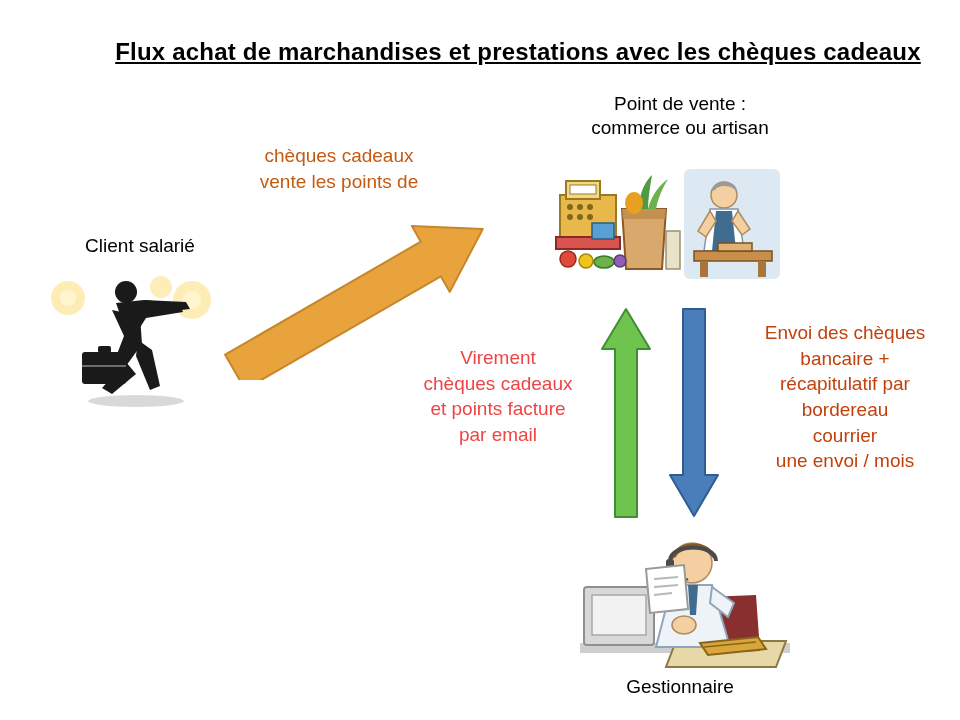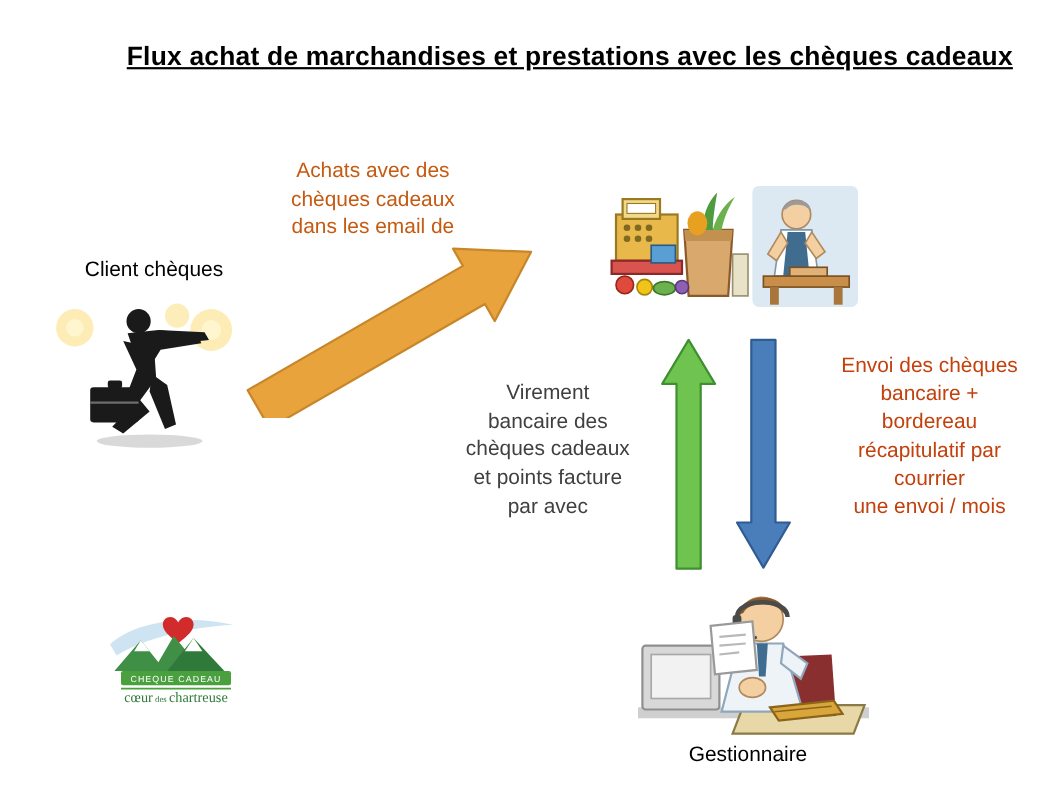--- a/index.html
+++ b/index.html
@@ -40,21 +40,21 @@
     color: #000000;
     text-align: center;
     line-height: 1.25;
   }
   .flow-label {
     text-align: center;
     line-height: 1.35;
     font-size: 19px;
   }
   .orange-text { color: #c55a11; }
-  .green-text  { color: #404040; }
+  .green-text  { color: #ef4444; }
   .blue-text   { color: #c2410c; }
 
   
   #pdv-title {
     left: 530px;
     top: 92px;
     width: 300px;
   }
   #client-title {
     left: 20px;
@@ -84,22 +84,26 @@
 
   svg { display: block; }
 </style>
 </head>
 <body>
 
 <div id="canvas">
 
   <div class="abs" id="title">Flux achat de marchandises et prestations avec les chèques cadeaux</div>
 
-
-  <div class="abs label" id="client-title">Client chèques</div>
+  <div class="abs label" id="pdv-title">
+    <div>Point de vente :</div>
+    <div>commerce ou artisan</div>
+  </div>
+
+  <div class="abs label" id="client-title">Client salarié</div>
 
   <div class="abs label" id="gestionnaire-title">Gestionnaire</div>
 
   <div class="abs illus" id="client-illus">
     <svg width="190" height="140" viewBox="0 0 190 140">
 
       <circle cx="28" cy="28" r="17" fill="#fde9a8" opacity="0.85"></circle>
       <circle cx="28" cy="28" r="8" fill="#fff6d0"></circle>
       <circle cx="152" cy="30" r="19" fill="#fde9a8" opacity="0.85"></circle>
       <circle cx="152" cy="30" r="9" fill="#fff6d0"></circle>
@@ -202,39 +206,20 @@
         <line x1="74" y1="70" x2="92" y2="68"></line>
       </g>
 
       <ellipse cx="104" cy="100" rx="12" ry="9" fill="#f3cfa2" stroke="#b08a5e" stroke-width="1.5"></ellipse>
 
       <path d="M120 118 L178 112 L186 124 L128 130 Z" fill="#d9a63c" stroke="#8a6418" stroke-width="2"></path>
       <path d="M124 122 L176 117" stroke="#8a6418" stroke-width="1.5"></path>
     </svg>
   </div>
 
-  <div class="abs illus" id="logo-illus">
-    <svg width="135" height="100" viewBox="0 0 135 100">
-
-      <path d="M8 38 C28 18 76 10 120 20 C82 22 40 32 14 48 Z" fill="#cfe4f2"></path>
-
-      <path d="M70 18 C66 10 56 12 56 20 C56 27 66 33 70 37 C74 33 84 27 84 20 C84 12 74 10 70 18 Z" fill="#d22b2b"></path>
-
-      <path d="M12 62 L36 34 L52 54 L66 30 L92 62 Z" fill="#3f8f46"></path>
-      <path d="M60 62 L84 32 L112 62 Z" fill="#2f7a3a"></path>
-      <path d="M36 34 L44 44 L30 44 Z" fill="#ffffff"></path>
-      <path d="M84 32 L92 44 L76 44 Z" fill="#ffffff"></path>
-
-      <rect x="18" y="62" width="100" height="13" rx="2" fill="#4aa03f"></rect>
-      <text x="68" y="72" font-family="'Liberation Sans', sans-serif" font-size="8" fill="#ffffff" text-anchor="middle" letter-spacing="1">CHEQUE CADEAU</text>
-
-      <text x="68" y="90" font-family="'Liberation Serif', serif" font-size="13" fill="#2f7a3a" text-anchor="middle">cœur<tspan font-size="8"> des </tspan>chartreuse</text>
-      <line x1="18" y1="78" x2="118" y2="78" stroke="#4aa03f" stroke-width="1.5"></line>
-    </svg>
-  </div>
 
   <div class="abs" style="left:205px; top:215px; width:320px; height:165px;">
     <svg width="320" height="165" viewBox="0 0 320 165">
       <g transform="rotate(-30 160 82)">
         <path d="M10 62 L236 62 L236 44 L296 82 L236 120 L236 102 L10 102 Z" fill="#e8a33d" stroke="#c8862a" stroke-width="2" stroke-linejoin="round"></path>
       </g>
     </svg>
   </div>
 
   <div class="abs" style="left:600px; top:305px; width:52px; height:215px;">
@@ -243,35 +228,33 @@
     </svg>
   </div>
 
   <div class="abs" style="left:668px; top:305px; width:52px; height:215px;">
     <svg width="52" height="215" viewBox="0 0 52 215">
       <path d="M26 211 L50 170 L37 170 L37 4 L15 4 L15 170 L2 170 Z" fill="#4a7ebb" stroke="#2f5c92" stroke-width="2" stroke-linejoin="round"></path>
     </svg>
   </div>
 
   <div class="abs flow-label orange-text" id="orange-label">
-    <div>Achats avec des</div>
     <div>chèques cadeaux</div>
-    <div>dans les email de</div>
+    <div>vente les points de</div>
   </div>
 
   <div class="abs flow-label green-text" id="green-label">
     <div>Virement</div>
-    <div>bancaire des</div>
     <div>chèques cadeaux</div>
     <div>et points facture</div>
-    <div>par avec</div>
+    <div>par email</div>
   </div>
 
   <div class="abs flow-label blue-text" id="blue-label">
     <div>Envoi des chèques</div>
     <div>bancaire +</div>
+    <div>récapitulatif par</div>
     <div>bordereau</div>
-    <div>récapitulatif par</div>
     <div>courrier</div>
     <div>une envoi / mois</div>
   </div>
 
 </div>
 
 </body></html>

